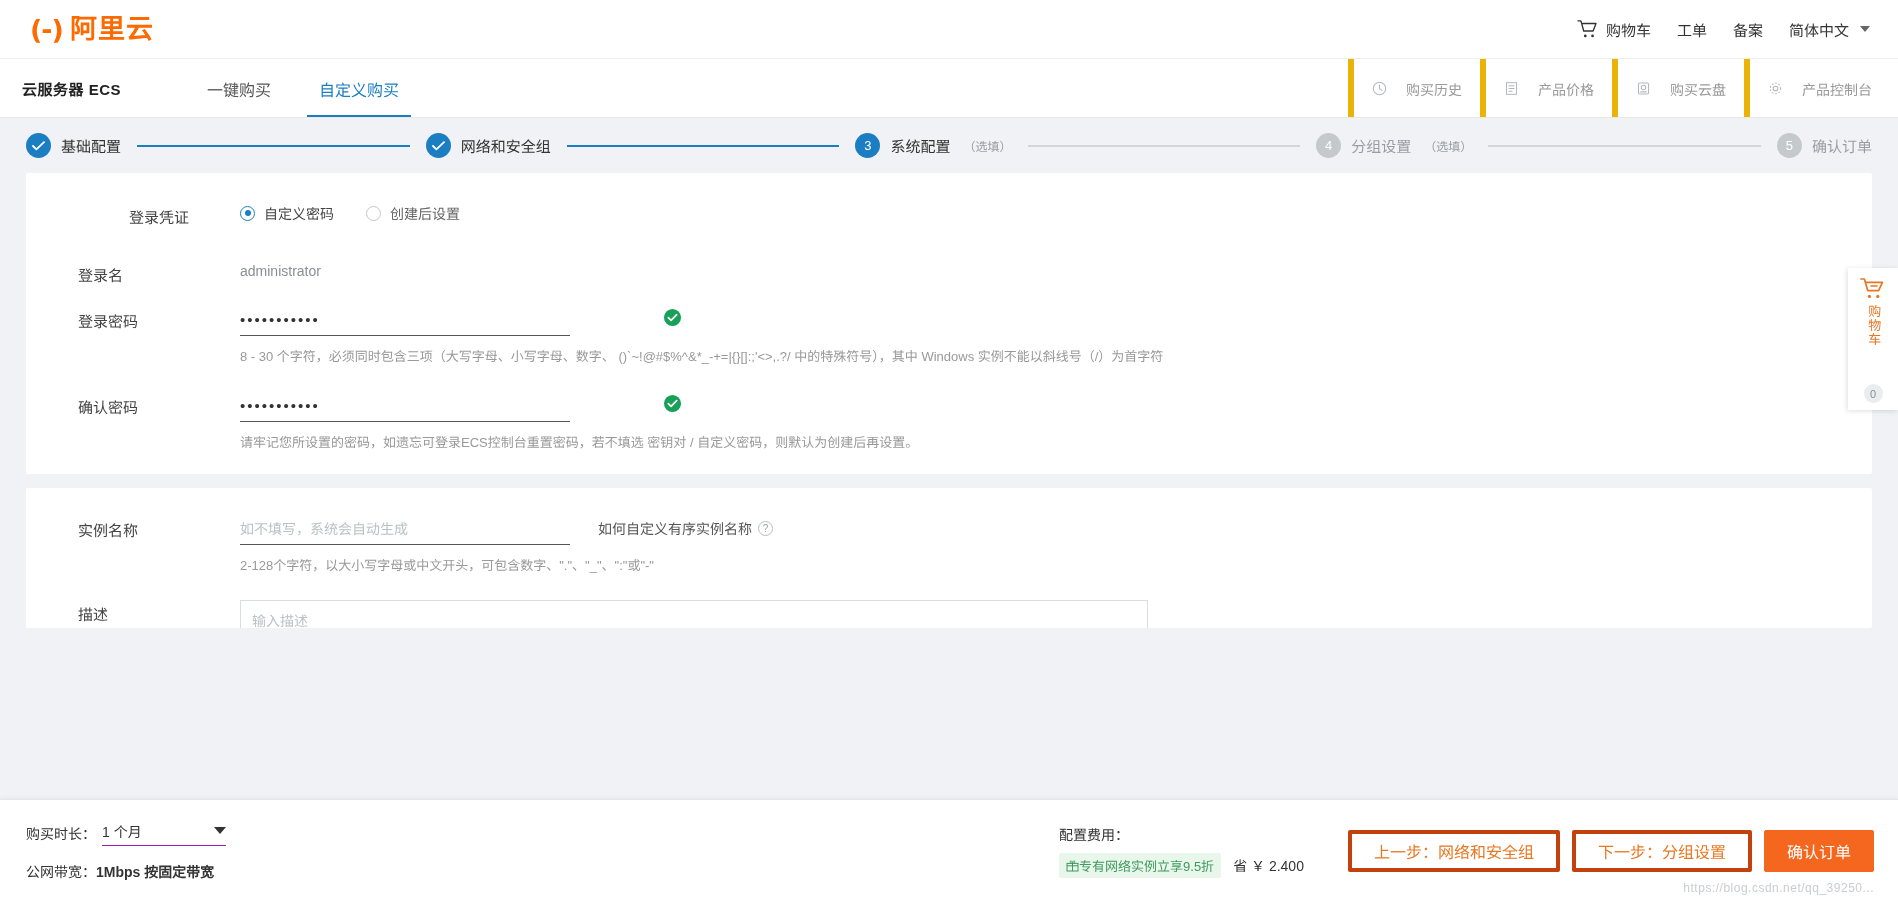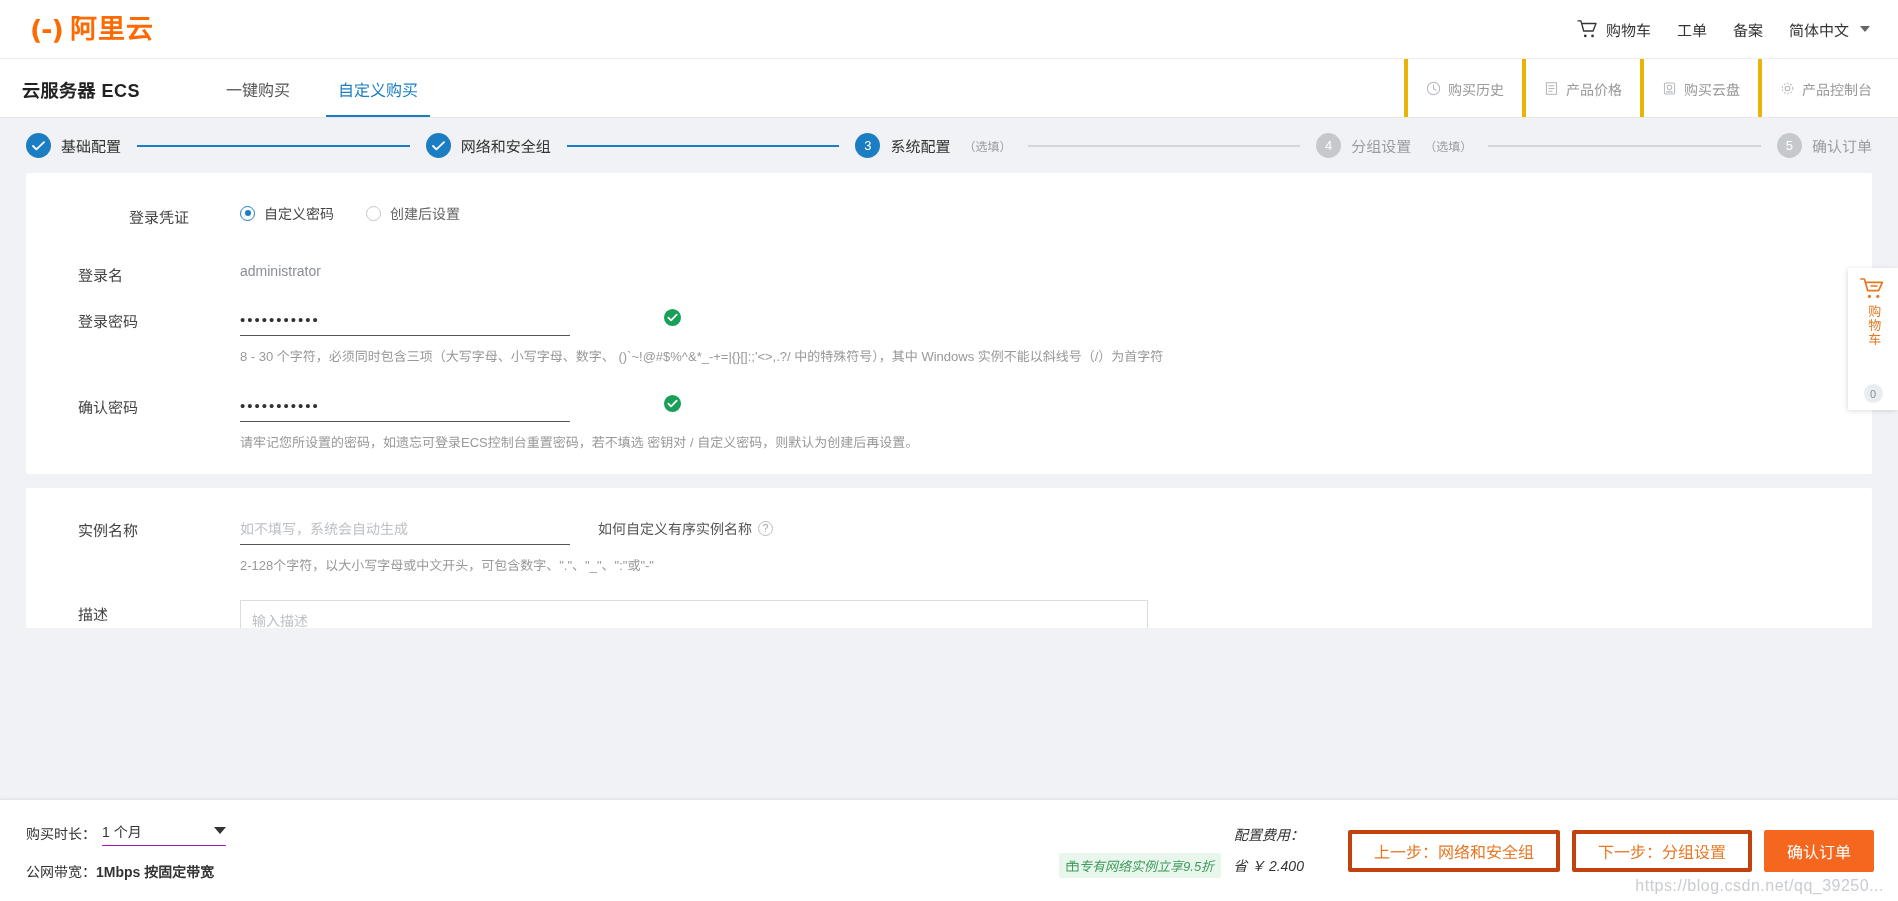--- a/index.html
+++ b/index.html
@@ -41,38 +41,38 @@
   
   .subbar {
     height: 60px; background: #fff; border-top: 1px solid #eee;
     display: flex; align-items: stretch; padding-left: 22px; position: relative;
   }
   .subbar:after {
     content: ""; position: absolute; left: 0; right: 0; bottom: 0;
     height: 1px; background: #e8e8e8;
   }
   .prod-title {
-    font-size: 18px; font-weight: 700; color: #222; display: flex;
+    font-size: 15px; font-weight: 700; color: #222; display: flex;
     align-items: center; letter-spacing: .5px;
   }
   .tabs { display: flex; align-items: stretch; margin-left: 62px; }
   .tab {
     display: flex; align-items: center; padding: 0 24px; font-size: 16px;
     color: #555; cursor: pointer; position: relative; white-space: nowrap;
   }
   .tab.active { color: #1b7ec2; }
   .tab.active:after {
     content: ""; position: absolute; left: 12px; right: 12px; bottom: 0;
     height: 3px; background: #1b7ec2;
   }
   .sub-right { margin-left: auto; display: flex; align-items: stretch; }
   .sub-link {
-    display: flex; align-items: center; gap: 7px; padding: 0 18px;
+    display: flex; align-items: center; gap: 19px; padding: 0 18px;
     font-size: 14px; color: #9a9a9a; cursor: pointer;
-    border-left: 4px solid #eab308; white-space: nowrap;
+    border-left: 6px solid #eab308; white-space: nowrap;
   }
   .sub-link:last-child { padding-right: 26px; }
   .sub-ico { width: 15px; height: 15px; display: block; }
 
   
   .steps {
     height: 55px; display: flex; align-items: center; padding: 0 26px;
     background: #f0f2f5;
   }
   .step { display: flex; align-items: center; gap: 10px; }
@@ -185,42 +185,42 @@
   .sel-val { font-size: 14px; color: #333; }
   .sel-caret {
     margin-left: auto; width: 0; height: 0;
     border-left: 6px solid transparent; border-right: 6px solid transparent;
     border-top: 7px solid #333;
   }
   .bb-bw { margin-top: 15px; font-size: 14px; color: #333; }
   .bb-bw b { font-weight: 700; }
 
   .bb-center {
-    margin-left: auto; text-align: right; padding-right: 44px; font-style: italic;
+    margin-left: auto; text-align: left; padding-right: 44px;
   }
   .fee-title { font-size: 14px; color: #333; margin-bottom: 9px; }
   .fee-line { display: flex; align-items: center; gap: 12px; }
   .promo {
     display: flex; align-items: center; background: #e8f6ec;
     color: #3f9a5c; font-size: 13px; padding: 3px 7px; border-radius: 2px;
   }
   .gift-ico { width: 13px; height: 13px; display: block; }
   .save { font-size: 14px; color: #333; white-space: nowrap; }
 
   .bb-right { display: flex; align-items: center; gap: 12px; }
   .btn {
     height: 42px; padding: 0 22px; font-size: 16px; border-radius: 2px;
     display: flex; align-items: center; justify-content: center;
     cursor: pointer; white-space: nowrap;
   }
   .btn-ghost { border: 4px solid #c2410c; color: #e87722; background: #fff; }
   .btn-primary { background: #f5671f; color: #fff; border: 1px solid #f5671f; }
 
   .watermark {
-    position: absolute; right: 14px; bottom: 6px; font-size: 16px;
+    position: absolute; right: 24px; bottom: 6px; font-size: 12px;
     color: #c9ccd0; letter-spacing: .5px;
   }
 </style>
 </head>
 <body>
 
 <div class="page">
 
   <div class="topbar">
     <div class="logo">

